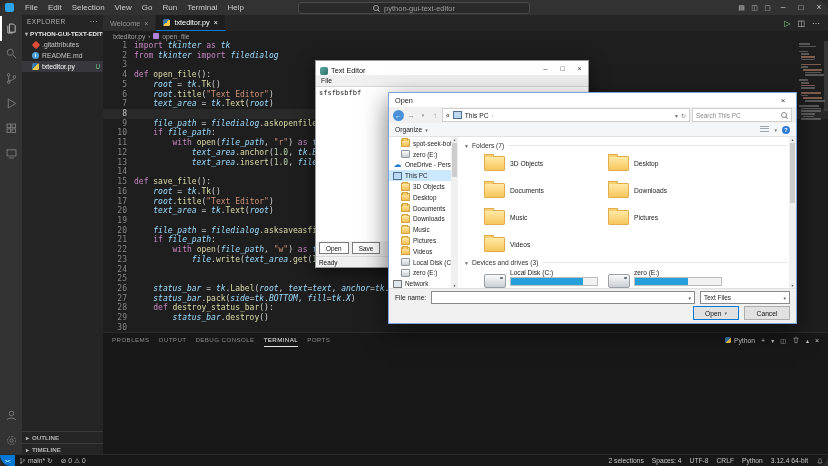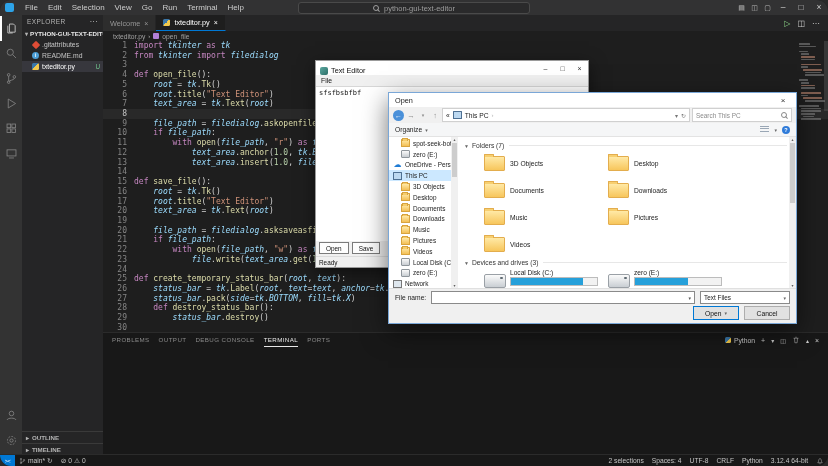--- a/index.html
+++ b/index.html
@@ -304,21 +304,21 @@
             <div class="cline"><span class="ln">15</span><span class="lc"><span class="k">def</span> <span class="f">save_file</span>():</span></div>
             <div class="cline"><span class="ln">16</span><span class="lc">    <span class="v">root</span> = <span class="v">tk</span>.<span class="f">Tk</span>()</span></div>
             <div class="cline"><span class="ln">17</span><span class="lc">    <span class="v">root</span>.<span class="f">title</span>(<span class="s">"Text Editor"</span>)</span></div>
             <div class="cline"><span class="ln">20</span><span class="lc">    <span class="v">text_area</span> = <span class="v">tk</span>.<span class="f">Text</span>(<span class="v">root</span>)</span></div>
             <div class="cline"><span class="ln">19</span><span class="lc"></span></div>
             <div class="cline"><span class="ln">20</span><span class="lc">    <span class="v">file_path</span> = <span class="v">filedialog</span>.<span class="f">asksaveasfilename</span>(<span class="v">defaultextension</span>=<span class="s">".txt"</span>)</span></div>
             <div class="cline"><span class="ln">21</span><span class="lc">    <span class="k">if</span> <span class="v">file_path</span>:</span></div>
             <div class="cline"><span class="ln">22</span><span class="lc">        <span class="k">with</span> <span class="f">open</span>(<span class="v">file_path</span>, <span class="s">"w"</span>) <span class="k">as</span> <span class="v">file</span>:</span></div>
             <div class="cline"><span class="ln">23</span><span class="lc">            <span class="v">file</span>.<span class="f">write</span>(<span class="v">text_area</span>.<span class="f">get</span>(<span class="n">1.0</span>, <span class="v">tk</span>.<span class="v">END</span>))</span></div>
             <div class="cline"><span class="ln">24</span><span class="lc"></span></div>
-            <div class="cline"><span class="ln">25</span><span class="lc"><span class="k">def</span> <span class="f">create_temporary_status_bar</span>(<span class="v">root</span>, <span class="v">text</span>):</span></div>
+            <div class="cline"><span class="ln">25</span></div>
             <div class="cline"><span class="ln">26</span><span class="lc">    <span class="v">status_bar</span> = <span class="v">tk</span>.<span class="f">Label</span>(<span class="v">root</span>, <span class="v">text</span>=<span class="v">text</span>, <span class="v">anchor</span>=<span class="v">tk</span>.<span class="v">W</span>)</span></div>
             <div class="cline"><span class="ln">27</span><span class="lc">    <span class="v">status_bar</span>.<span class="f">pack</span>(<span class="v">side</span>=<span class="v">tk</span>.<span class="v">BOTTOM</span>, <span class="v">fill</span>=<span class="v">tk</span>.<span class="v">X</span>)</span></div>
             <div class="cline"><span class="ln">28</span><span class="lc">    <span class="k">def</span> <span class="f">destroy_status_bar</span>():</span></div>
             <div class="cline"><span class="ln">29</span><span class="lc">        <span class="v">status_bar</span>.<span class="f">destroy</span>()</span></div>
             <div class="cline"><span class="ln">30</span></div>
           </div>
         <div class="minimap" id="minimap">
             <div class="mbar" style="width: 11px; margin-left: 0px;"></div>
             <div class="mbar" style="width: 16.5px; margin-left: 0px;"></div>
             <div class="mbar" style="width: 0px; margin-left: 0px; background: transparent;"></div>

